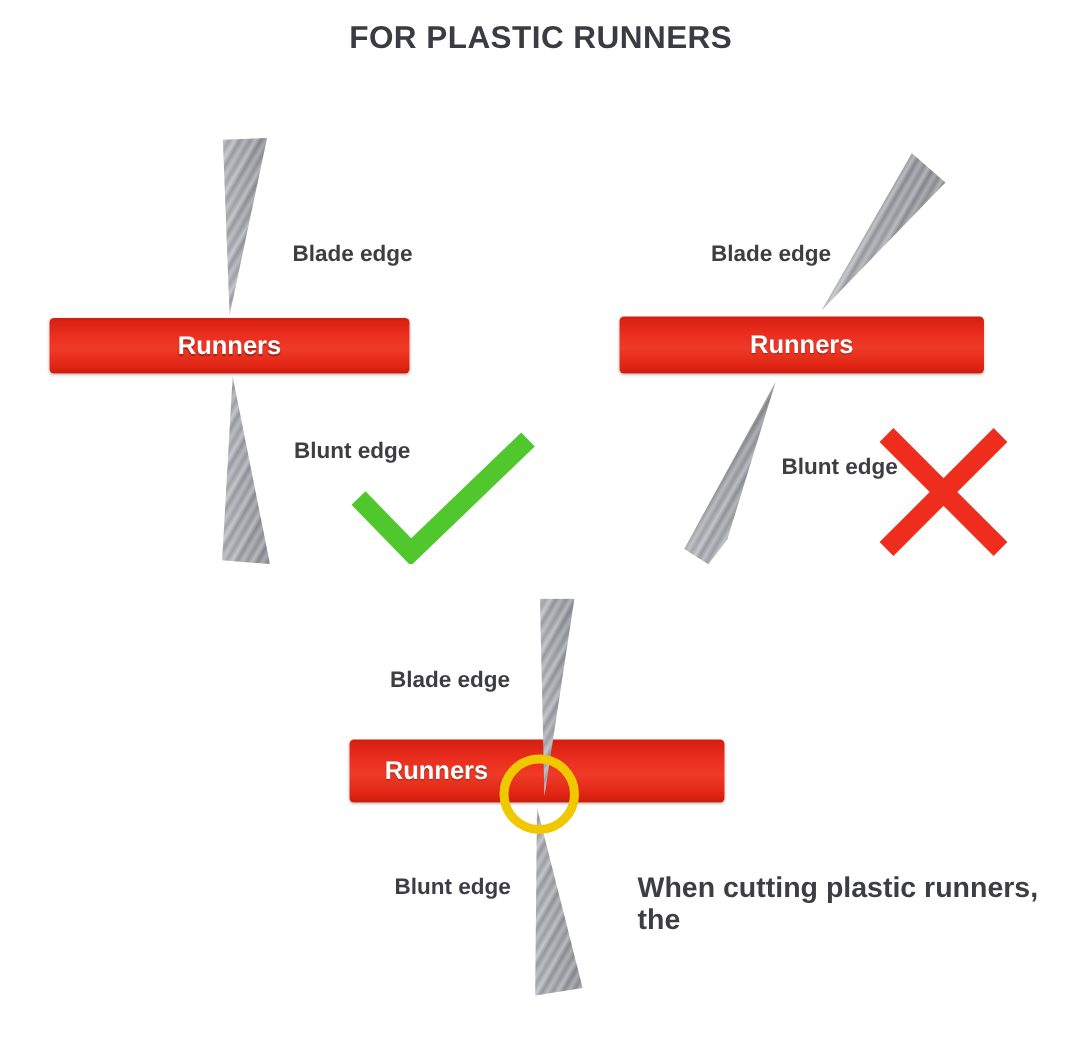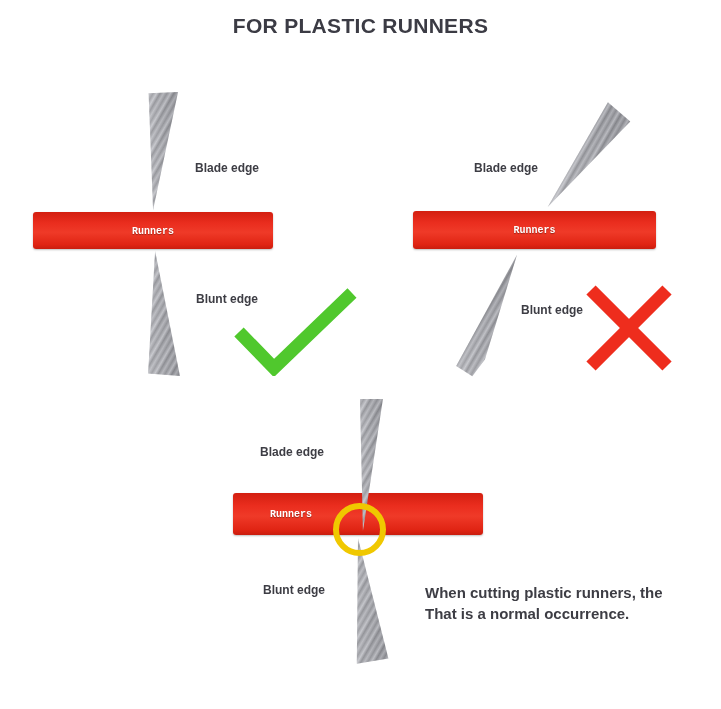--- a/index.html
+++ b/index.html
@@ -14,32 +14,32 @@
          background:
            linear-gradient(90deg,rgba(255,255,255,.18),rgba(0,0,0,.10)),
            repeating-linear-gradient(120deg,
              #8c8d93 0px,#b9bac0 3px,#95969c 6px,#c4c5cb 9px,#8a8b91 12px);}
 
   
   .bar{position:absolute;border-radius:3px;
        background:linear-gradient(180deg,#d31f10 0%,#ea2d1e 30%,#ef3a28 55%,#e02413 88%,#c91d0e 100%);
        box-shadow:0 1px 2px rgba(0,0,0,.25);}
   .bar .runner-label{position:absolute;top:50%;left:50%;transform:translate(-50%,-50%);
-       color:#ffffff;font-weight:700;font-size:10px;white-space:nowrap;
-       text-shadow:0 1px 1px rgba(0,0,0,.35);font-family:Liberation Mono, monospace;}
+       color:#ffffff;font-weight:700;font-size:17px;white-space:nowrap;
+       text-shadow:0 1px 1px rgba(0,0,0,.35);}
   .bar .runner-label.offset-left{left:58px;}
 
-  .edge-label{position:absolute;font-size:12px;font-weight:700;color:#3d3d44;white-space:nowrap;}
+  .edge-label{position:absolute;font-size:15px;font-weight:700;color:#3d3d44;white-space:nowrap;}
 
   .mark{position:absolute;}
 
   .stress-circle{position:absolute;left:333px;top:503px;width:41px;height:41px;
        border:6px solid #f0c800;border-radius:50%;z-index:6;}
 
-  .note{position:absolute;left:425px;top:582px;font-size:15px;font-weight:700;
+  .note{position:absolute;left:425px;top:582px;font-size:19px;font-weight:700;
         color:#3d3d44;line-height:21px;}
 
   
   .blade-under{z-index:1;} .bar{z-index:2;} .blade-over{z-index:4;}
 </style>
 </head>
 <body>
 
 <div id="canvas">
 
@@ -100,17 +100,16 @@
 
     <div class="stress-circle"></div>
 
     <div class="metal blade-under" style="left:350px;top:537px;width:40px;height:128px;
                 clip-path:polygon(20% 1%, 17% 99%, 96% 95%);"></div>
 
     <div class="edge-label" style="left:263px;top:583px;">Blunt edge</div>
 
     <div class="note">
       <div>When cutting plastic runners, the</div>
-      <div>That is a normal occurrence.</div>
     </div>
   </div>
 
 </div>
 
 </body></html>

